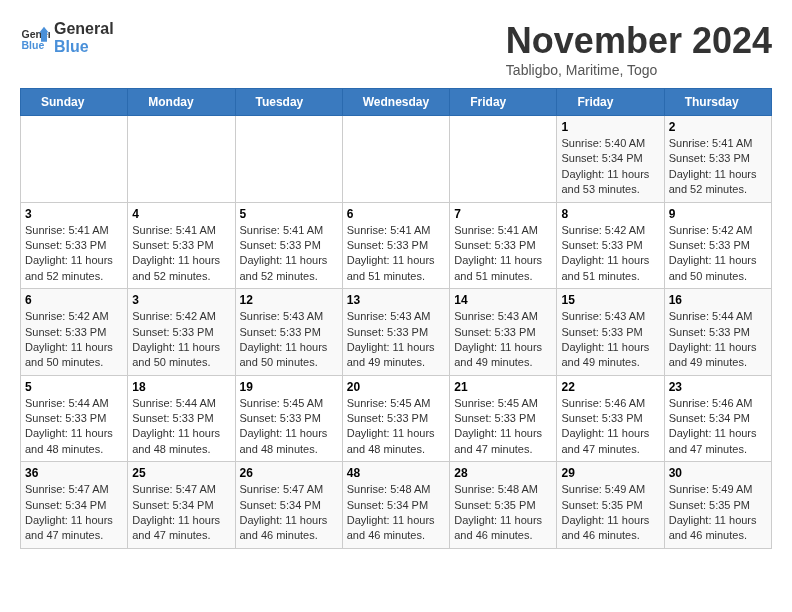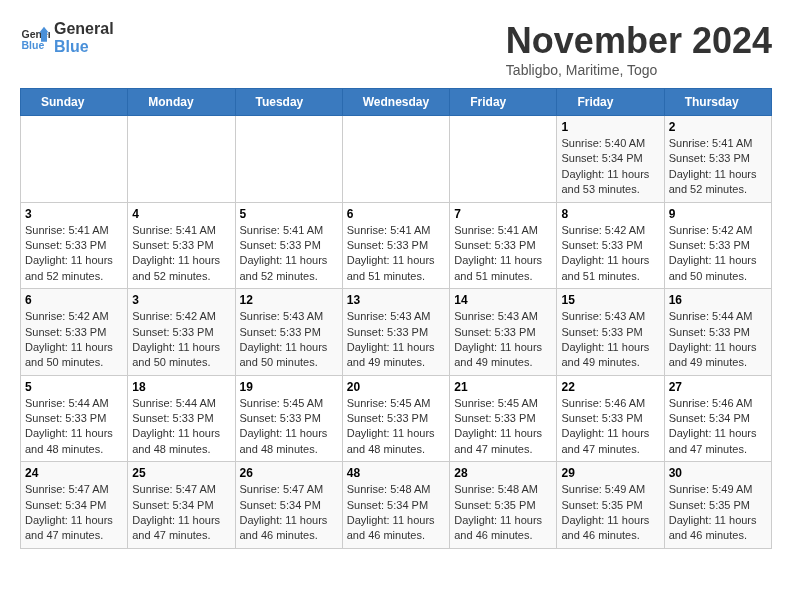--- a/index.html
+++ b/index.html
@@ -210,27 +210,27 @@
         </td>
         <td>
           <span class="day-number">21</span>
           <div class="day-info">Sunrise: 5:45 AM<br>Sunset: 5:33 PM<br>Daylight: 11 hours<br>and 47 minutes.</div>
         </td>
         <td>
           <span class="day-number">22</span>
           <div class="day-info">Sunrise: 5:46 AM<br>Sunset: 5:33 PM<br>Daylight: 11 hours<br>and 47 minutes.</div>
         </td>
         <td>
-          <span class="day-number">27</span>
+          <span class="day-number">23</span>
           <div class="day-info">Sunrise: 5:46 AM<br>Sunset: 5:34 PM<br>Daylight: 11 hours<br>and 47 minutes.</div>
         </td>
       </tr>
       <tr>
         <td>
-          <span class="day-number">24</span>
+          <span class="day-number">36</span>
           <div class="day-info">Sunrise: 5:47 AM<br>Sunset: 5:34 PM<br>Daylight: 11 hours<br>and 47 minutes.</div>
         </td>
         <td>
           <span class="day-number">25</span>
           <div class="day-info">Sunrise: 5:47 AM<br>Sunset: 5:34 PM<br>Daylight: 11 hours<br>and 47 minutes.</div>
         </td>
         <td>
           <span class="day-number">26</span>
           <div class="day-info">Sunrise: 5:47 AM<br>Sunset: 5:34 PM<br>Daylight: 11 hours<br>and 46 minutes.</div>
         </td>

